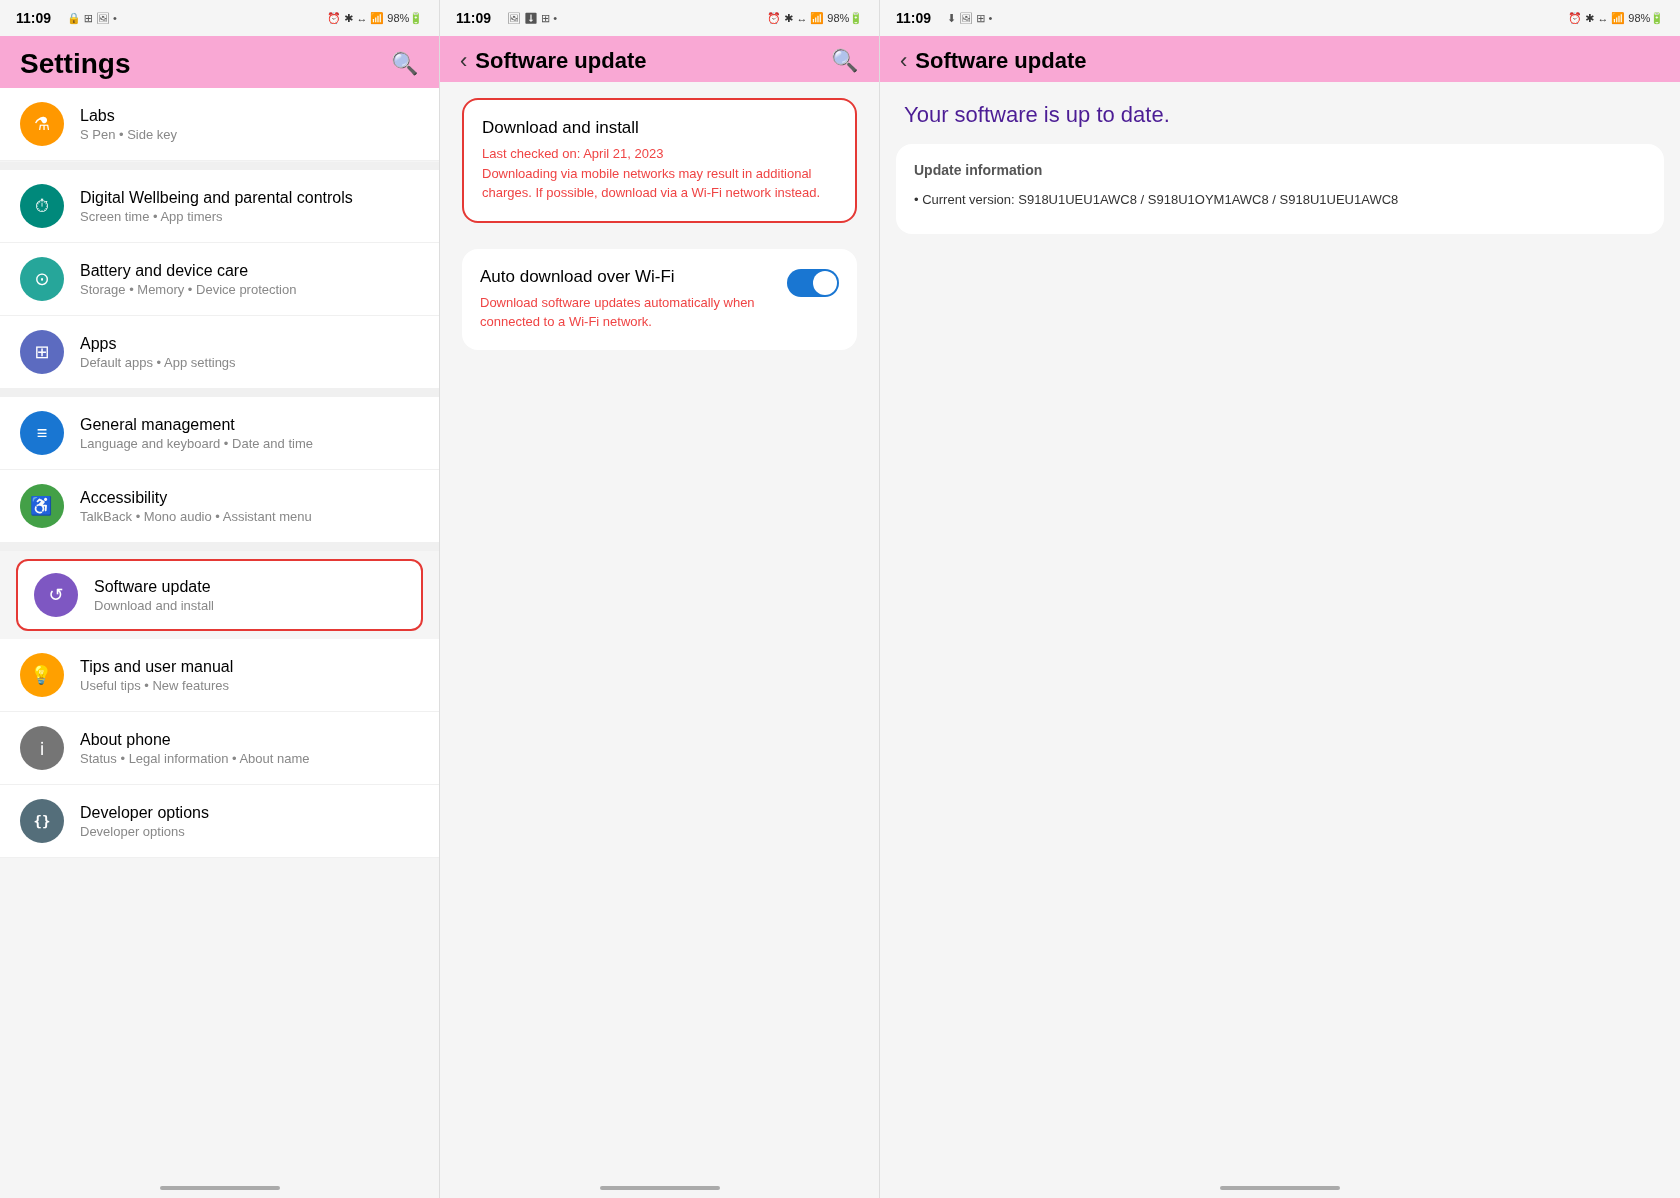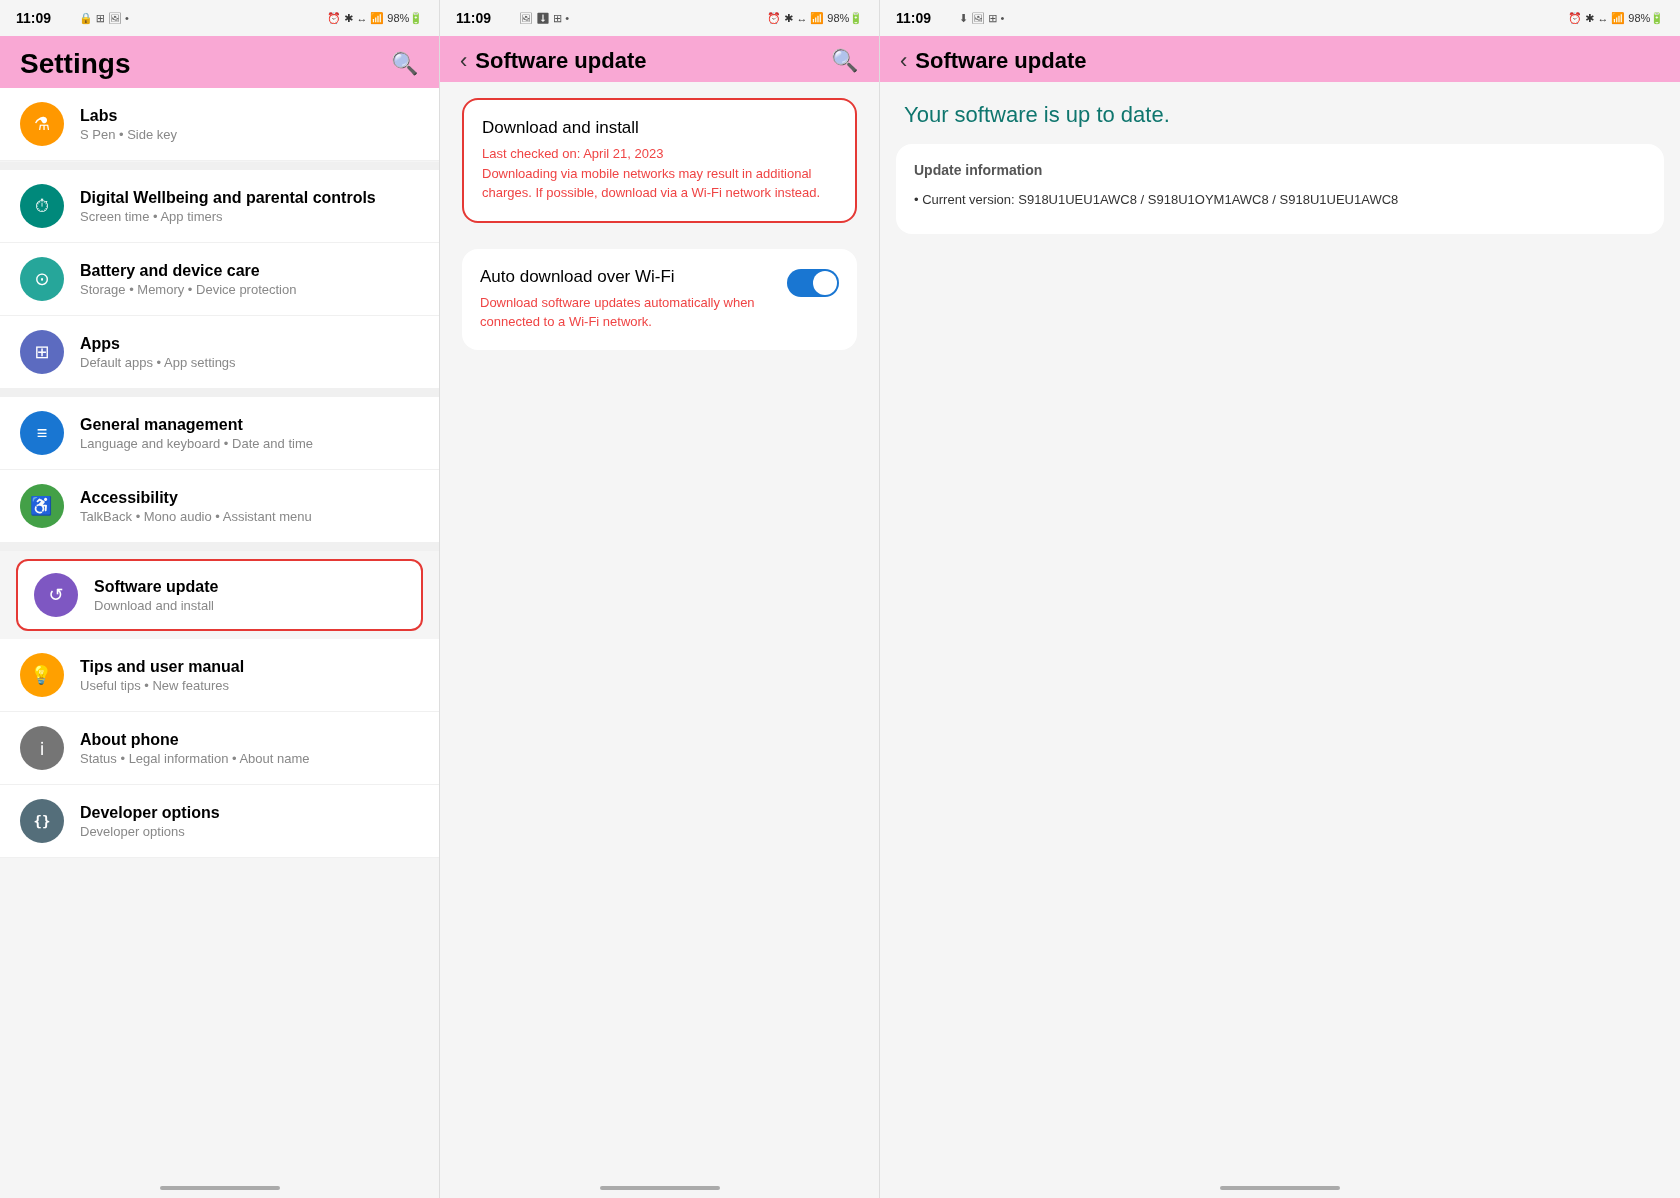--- a/index.html
+++ b/index.html
@@ -42,21 +42,21 @@
     .status-bar-icons {
       display: flex;
       align-items: center;
       gap: 4px;
       font-size: 12px;
       color: #333;
     }
     .status-bar-left {
       display: flex;
       align-items: center;
-      gap: 22px;
+      gap: 10px;
     }
 
     
     .panel-header {
       padding: 12px 20px 8px 20px;
       display: flex;
       align-items: center;
       justify-content: space-between;
       background: #f9a8d4;
       flex-shrink: 0;
@@ -111,21 +111,21 @@
       display: flex;
       align-items: center;
       justify-content: center;
       margin-right: 16px;
       flex-shrink: 0;
       font-size: 20px;
     }
     .settings-item-text { flex: 1; }
     .settings-item-title {
       font-size: 16px;
-      font-weight: 700;
+      font-weight: 400;
       color: #000;
       margin-bottom: 2px;
     }
     .settings-item-subtitle {
       font-size: 13px;
       color: #888;
     }
 
     
     .icon-orange { background: #ff9800; }
@@ -207,21 +207,21 @@
       height: 1198px;
       background: #f5f5f5;
       display: flex;
       flex-direction: column;
       overflow: hidden;
     }
 
     .up-to-date-title {
       font-size: 22px;
       font-weight: 500;
-      color: #0f766e;
+      color: #4c1d95;
       padding: 20px 24px 16px 24px;
     }
     .update-info-card {
       background: #fff;
       border-radius: 16px;
       margin: 0 16px;
       padding: 18px 18px;
     }
     .update-info-heading {
       font-size: 14px;

